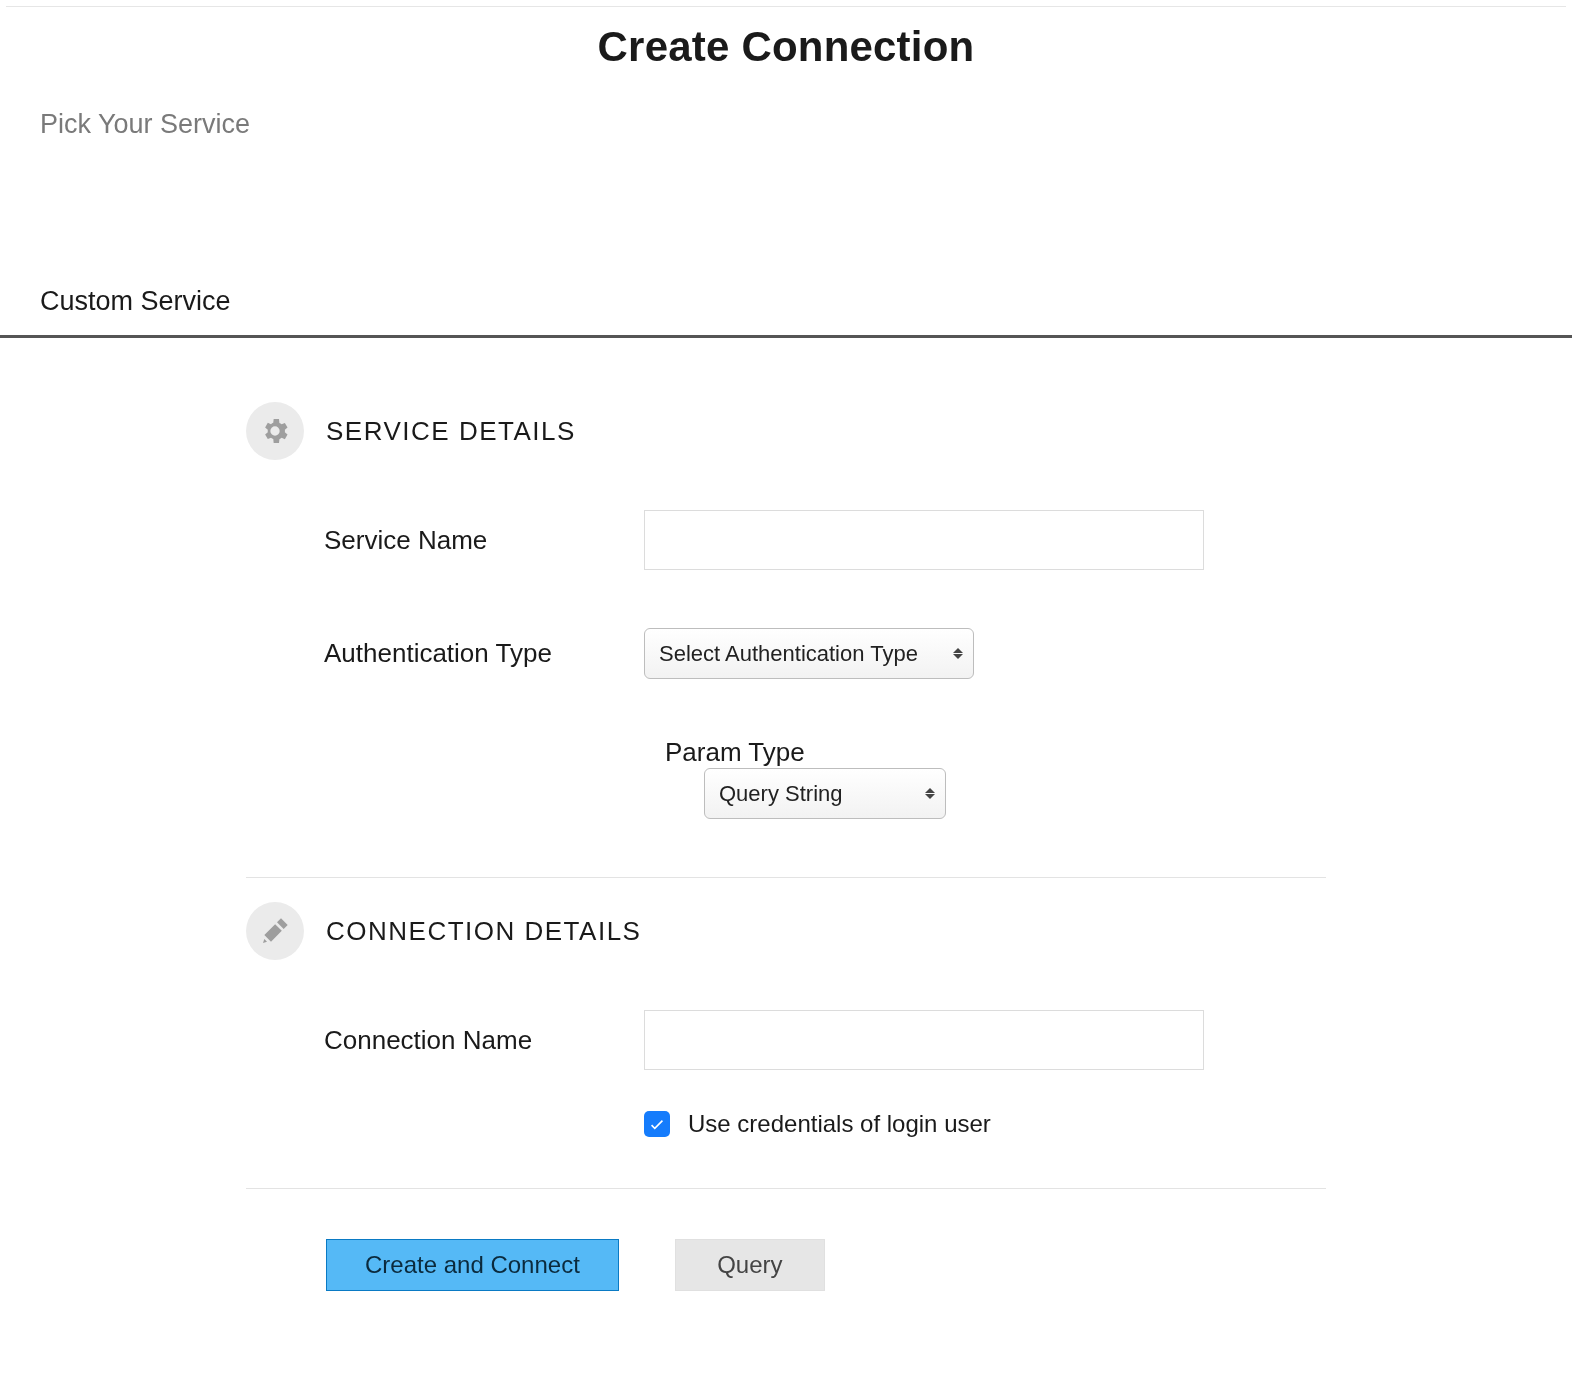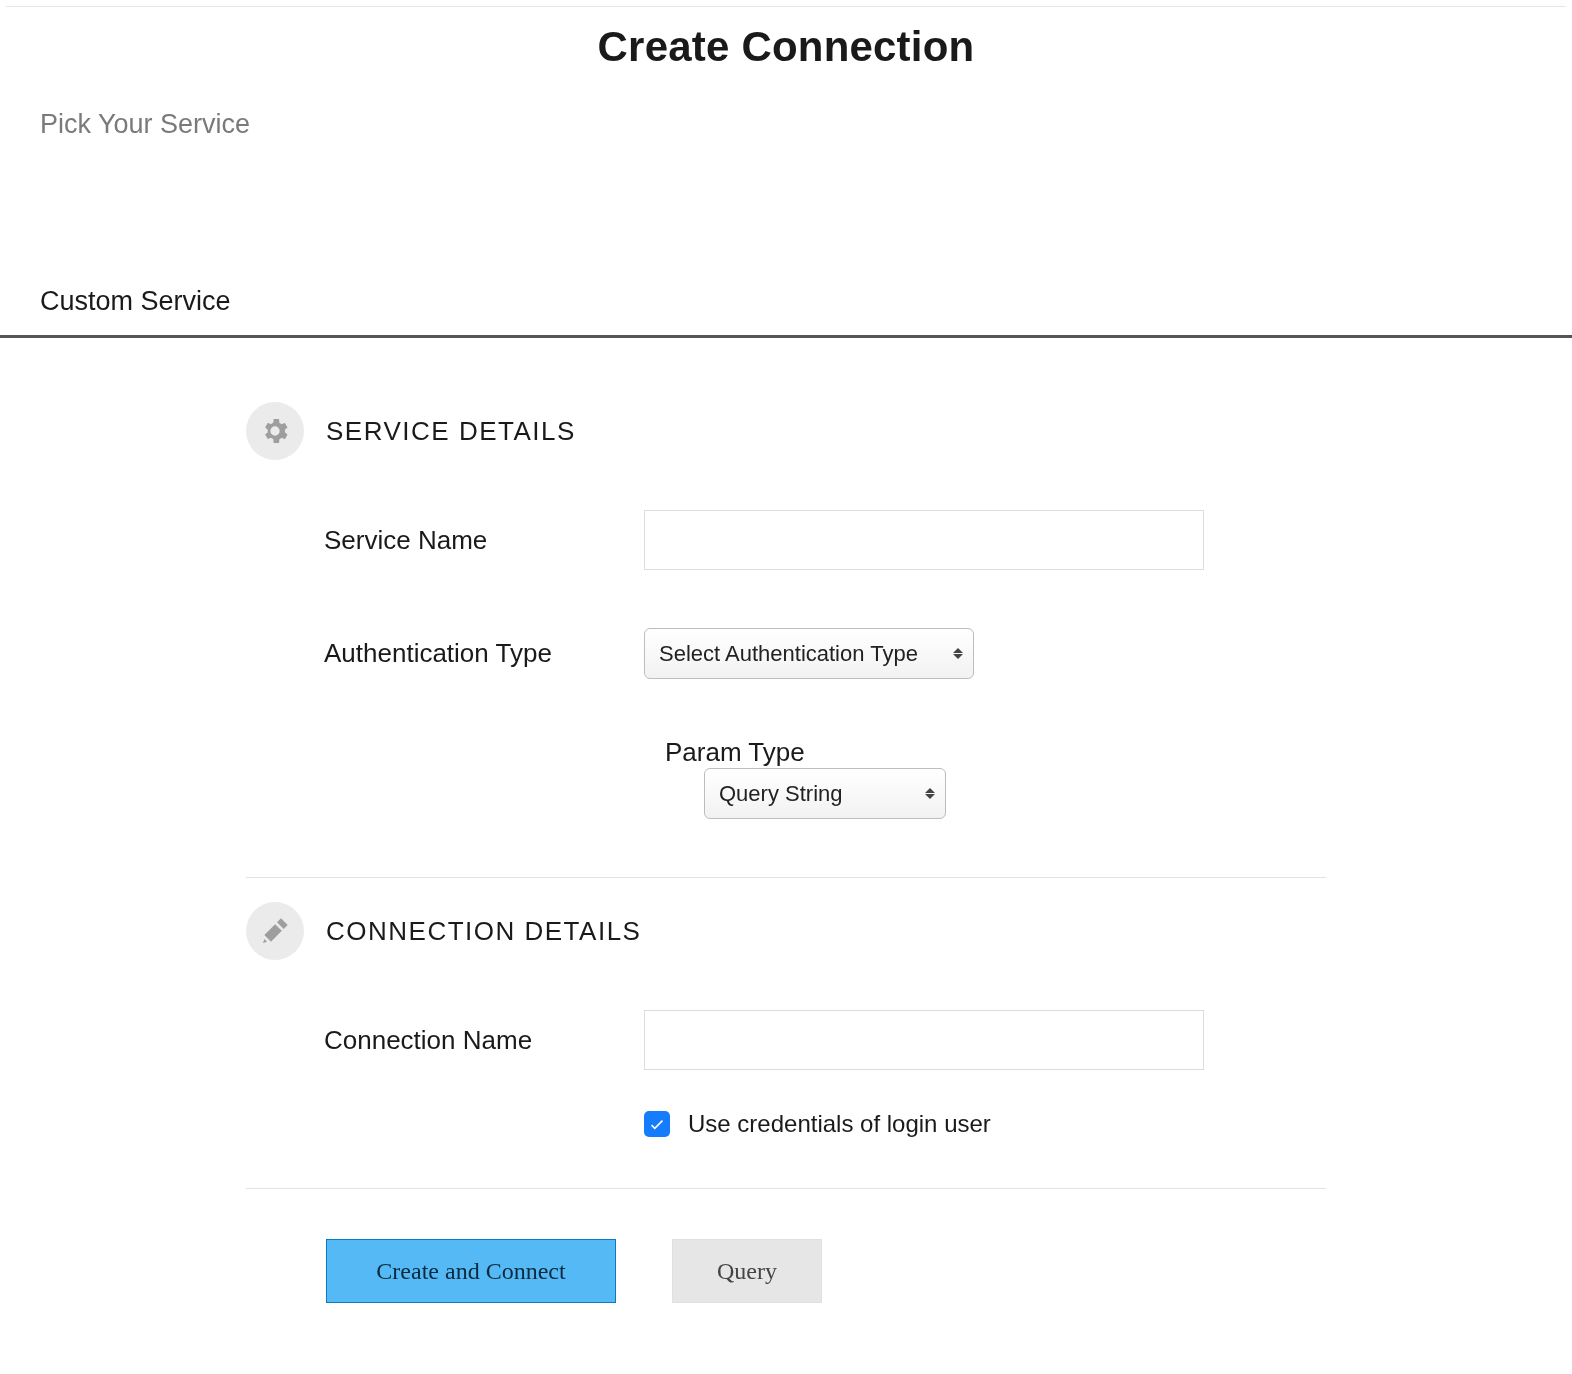--- a/index.html
+++ b/index.html
@@ -167,29 +167,29 @@
     cursor: pointer;
   }
   .checkbox-box svg { width: 18px; height: 18px; }
 
   .button-row {
     display: flex;
     gap: 56px;
     padding: 50px 0 0 80px;
   }
   .btn {
-    height: 64px;
+    height: 52px;
     font-size: 24px;
     display: inline-flex;
     align-items: center;
     justify-content: center;
     cursor: pointer;
     padding: 0 38px;
     border: 1px solid transparent;
-    font-family: Liberation Serif, serif;
+    font-family: Liberation Sans, sans-serif;
   }
   .btn-primary {
     background: var(--btn-primary-bg);
     border-color: var(--btn-primary-border);
     color: #0b2a3d;
     min-width: 290px;
   }
   .btn-secondary {
     background: var(--btn-secondary-bg);
     color: #444;

